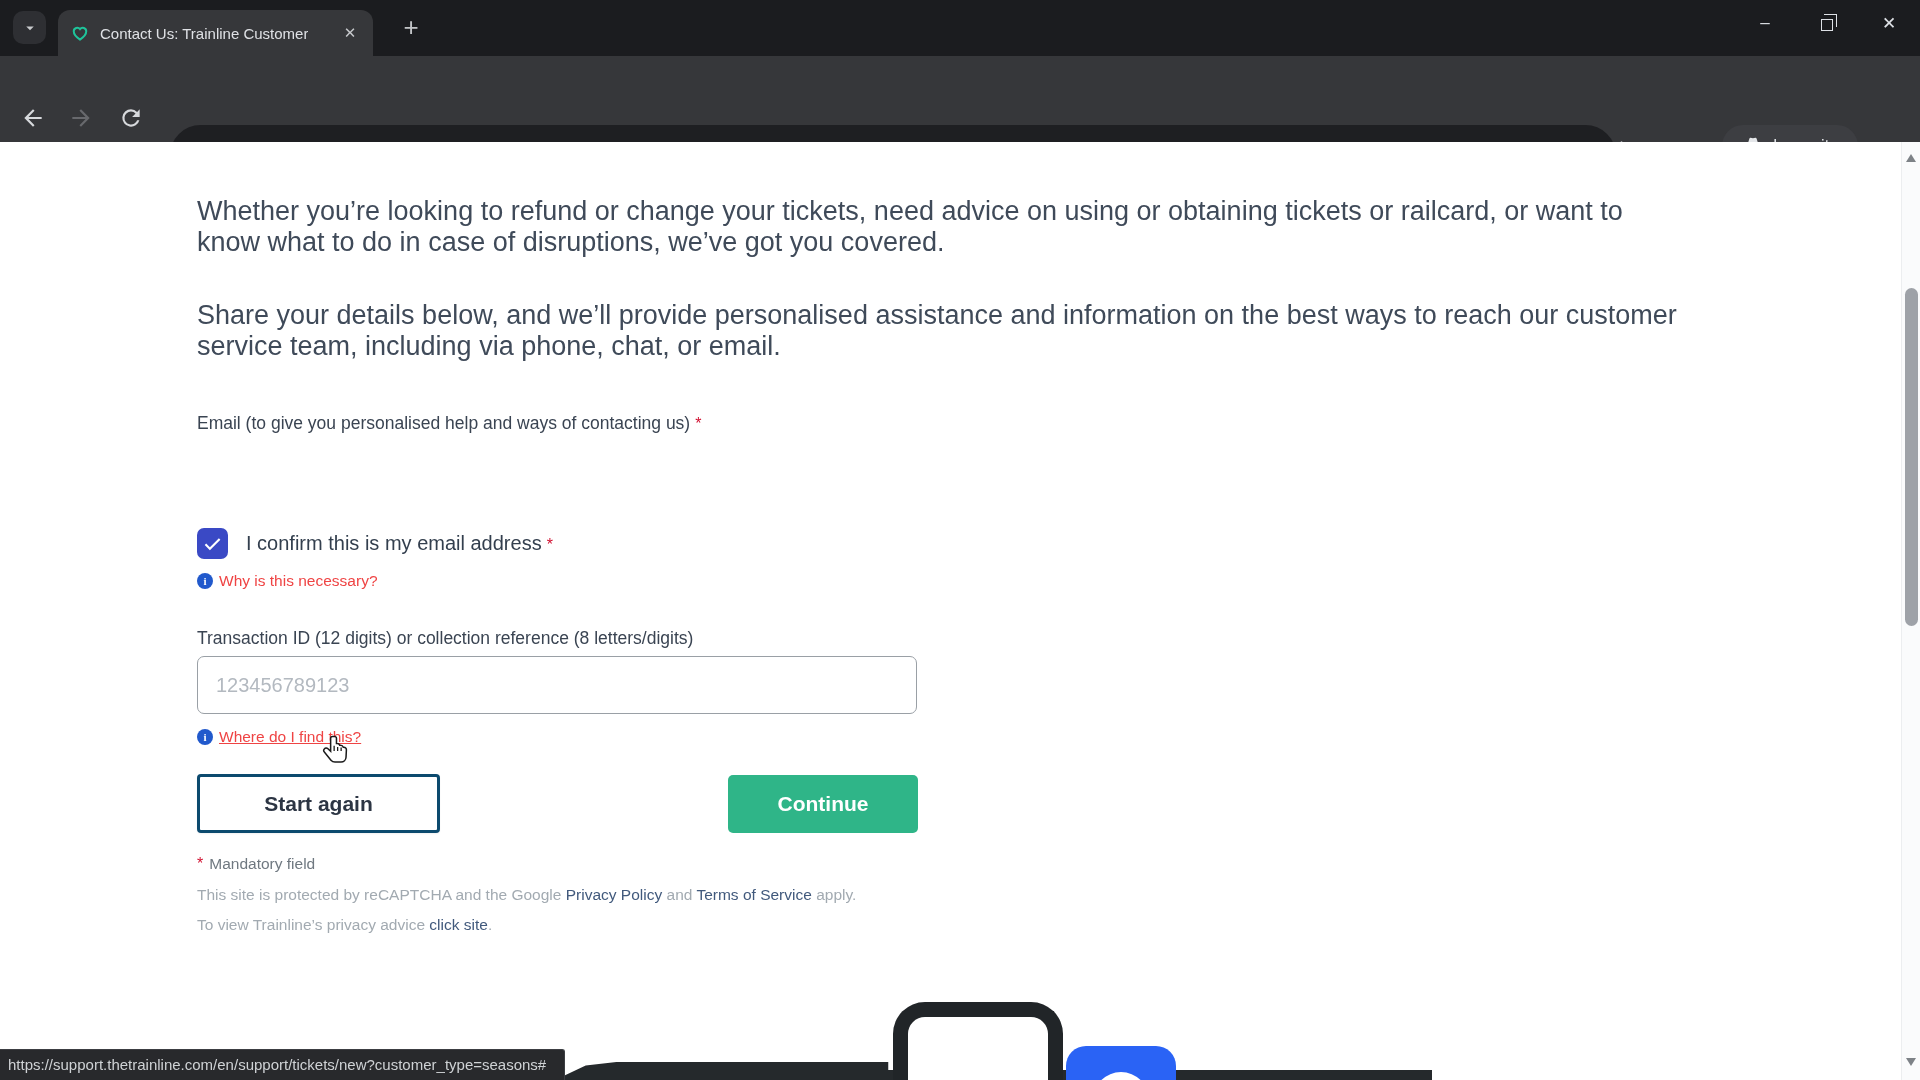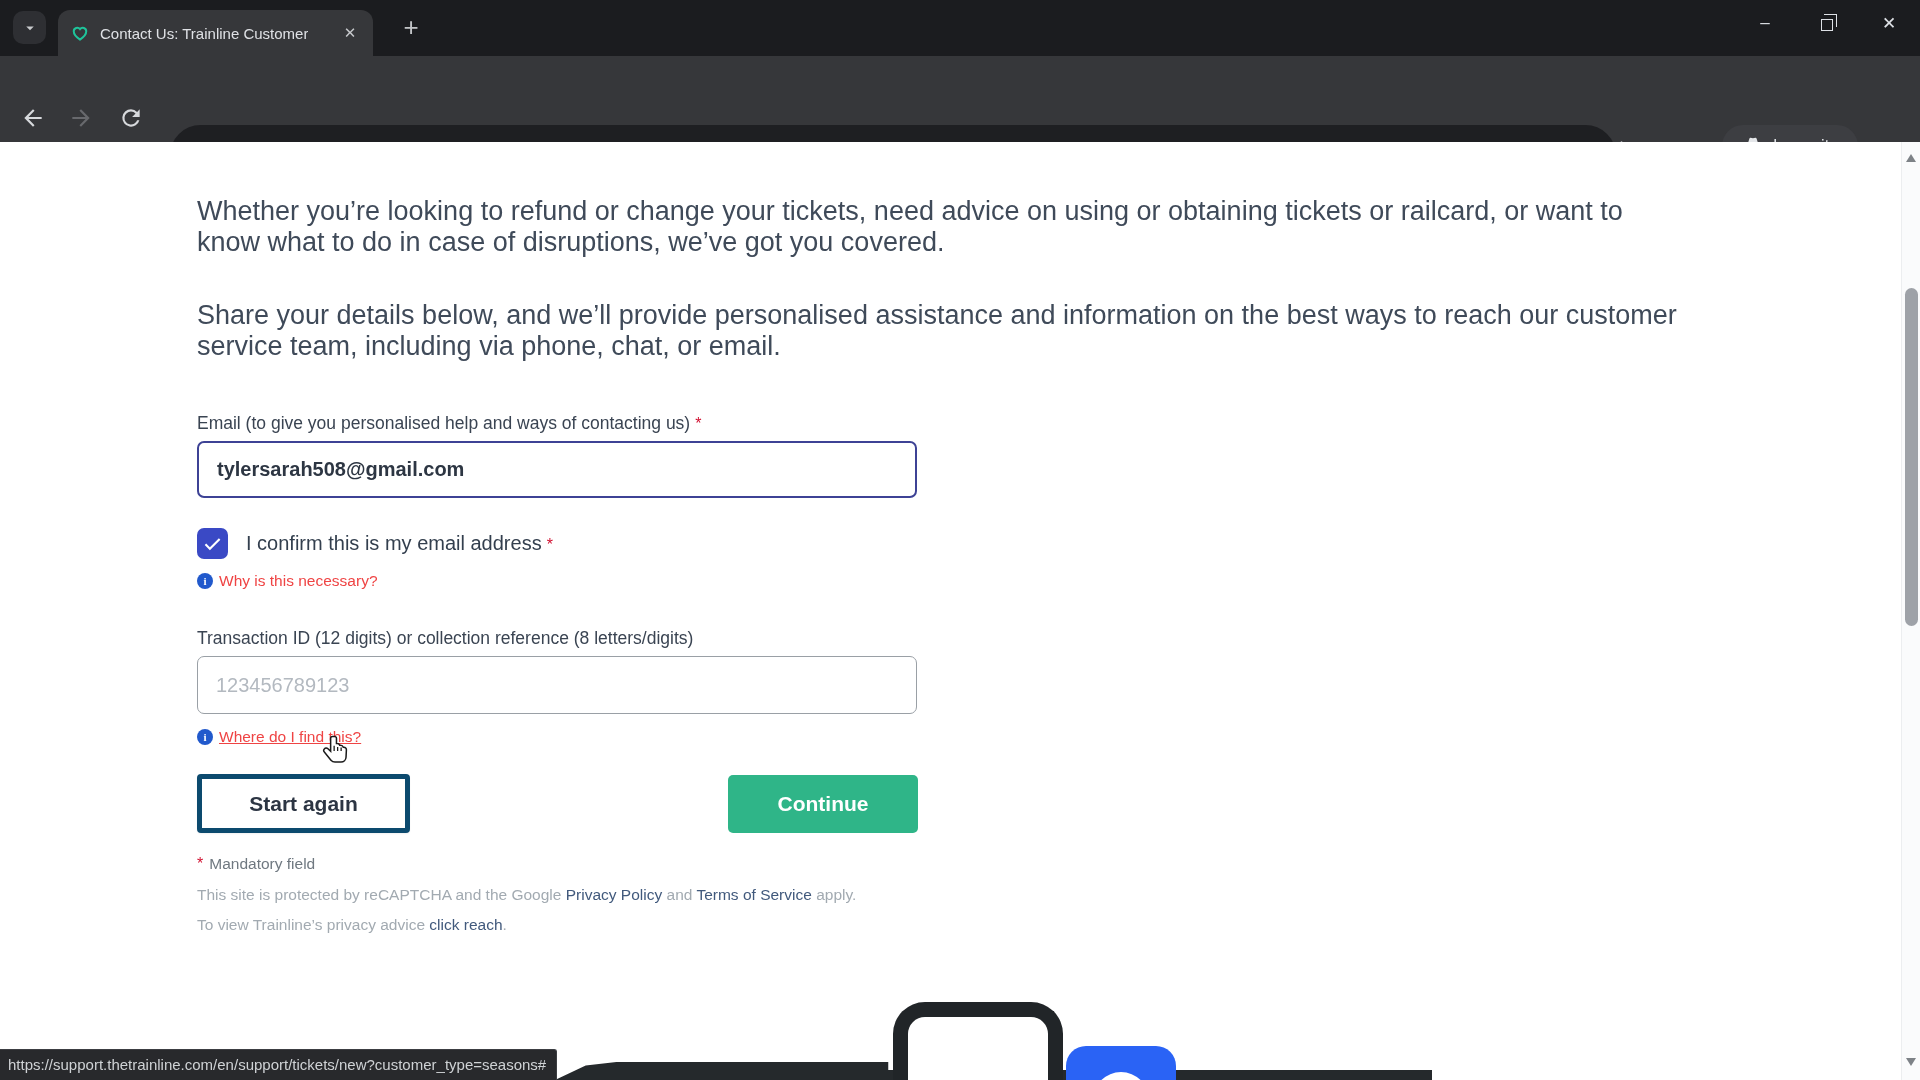--- a/index.html
+++ b/index.html
@@ -63,22 +63,22 @@
               align-items:center; justify-content:center; }
   .checkbox svg { width:21px; height:21px; fill:#fff; }
   .checkbox-label { margin-left:18px; font-size:20px; color:#333f4e; }
   .help-row { position:absolute; left:197px; display:flex; align-items:center; gap:6px; }
   .info-dot { width:16px; height:16px; border-radius:50%; background:#2159cc; color:#fff; font-size:11px;
               font-weight:bold; text-align:center; line-height:16px; font-family:"Liberation Serif",serif; }
   .help-link { color:#ef4444; font-size:15.5px; }
   .underline { text-decoration:underline; }
   .btn { position:absolute; display:flex; align-items:center; justify-content:center;
          font-weight:bold; font-size:21px; border-radius:4px; }
-  .btn-secondary { left:197px; top:632px; width:213px; height:59px; background:#fff;
-                   border:5px solid #0c4a6e; color:#2c3543; box-shadow:0 1px 2px rgba(0,0,0,0.06); }
+  .btn-secondary { left:197px; top:632px; width:243px; height:59px; background:#fff;
+                   border:3px solid #0c4a6e; color:#2c3543; box-shadow:0 1px 2px rgba(0,0,0,0.06); }
   .btn-primary { left:728px; top:633px; width:190px; height:58px; background:#2fb588; color:#fff;
                  border-radius:5px; }
   .footnote { position:absolute; left:197px; font-size:15.5px; color:#a2aab1; }
   .footnote .navy { color:#41597c; }
   .mandatory { color:#6f7880; }
 
   
   .laptop-strip { position:absolute; left:555px; top:920px; width:877px; height:18px; background:#25292c;
                   clip-path:polygon(0 100%, 3.5% 20%, 7% 0, 38% 0, 38% 45%, 100% 45%, 100% 100%); }
   .phone { position:absolute; left:893px; top:860px; width:170px; height:82px; background:#fff;
@@ -95,21 +95,21 @@
            border-right:5.5px solid transparent; border-bottom:8px solid #7d8287; }
   .sb-down { position:absolute; left:4px; bottom:14px; width:0; height:0; border-left:5.5px solid transparent;
            border-right:5.5px solid transparent; border-top:8px solid #7d8287; }
   .sb-thumb { position:absolute; left:2.5px; top:146px; width:13px; height:338px; background:#9ea2a8;
               border-radius:7px; }
 
   
   .status-tip { position:absolute; left:0; top:907px; height:31px; background:#28292c;
                 border:1px solid #3c3e42; border-left:none; border-bottom:none;
                 border-top-right-radius:3px; color:#cfd2d5; font-size:15px; line-height:29px;
-                padding:0 10px 0 8px; white-space:nowrap; }
+                padding:0 18px 0 8px; white-space:nowrap; }
 
   
   .cursor { position:absolute; left:322px; top:592px; width:28px; height:34px; }
 </style>
 </head>
 <body>
 
 <div class="screen">
 
   <div class="titlebar">
@@ -186,21 +186,20 @@
   </div>
 
   <div class="page">
 
     <p class="para" style="top:54px;">Whether you’re looking to refund or change your tickets, need advice on using or obtaining tickets or railcard, or want to know what to do in case of disruptions, we’ve got you covered.</p>
     <p class="para" style="top:158px;">Share your details below, and we’ll provide personalised assistance and information on the best ways to reach our customer service team, including via phone, chat, or email.</p>
 
     <div class="field-label" style="top:271px;">
       <span>Email (to give you personalised help and ways of contacting us)</span><span class="req">*</span>
     </div>
-    <input class="text-input email-input" value="tylersarah508@gmail.com" style="">
 
     <div class="checkbox-row">
       <span class="checkbox">
         <svg viewBox="0 0 24 24">
             <path d="M9 16.2 4.8 12l-1.7 1.7L9 19.6 21 7.6 19.3 6z"></path>
           </svg>
       </span>
       <span class="checkbox-label">
         <span>I confirm this is my email address</span><span class="req">*</span>
       </span>
@@ -221,21 +220,21 @@
     <div class="btn btn-secondary">Start again</div>
     <div class="btn btn-primary">Continue</div>
 
     <div class="footnote" style="top:713px;">
       <span class="req" style="margin:0 6px 0 0;">*</span><span class="mandatory">Mandatory field</span>
     </div>
     <div class="footnote" style="top:744px;">
       <span>This site is protected by reCAPTCHA and the Google </span><a class="navy">Privacy Policy</a><span> and </span><a class="navy">Terms of Service</a><span> apply.</span>
     </div>
     <div class="footnote" style="top:774px;">
-      <span>To view Trainline’s privacy advice </span><a class="navy">click reach</a><span>.</span>
+      <span>To view Trainline’s privacy advice </span><a class="navy">click site</a><span>.</span>
     </div>
 
     <div class="laptop-strip"></div>
     <div class="phone"></div>
     <div class="chat-icon">
       <div class="bubble"></div>
     </div>
 
     <div class="scrollbar">
       <div class="sb-up"></div>

